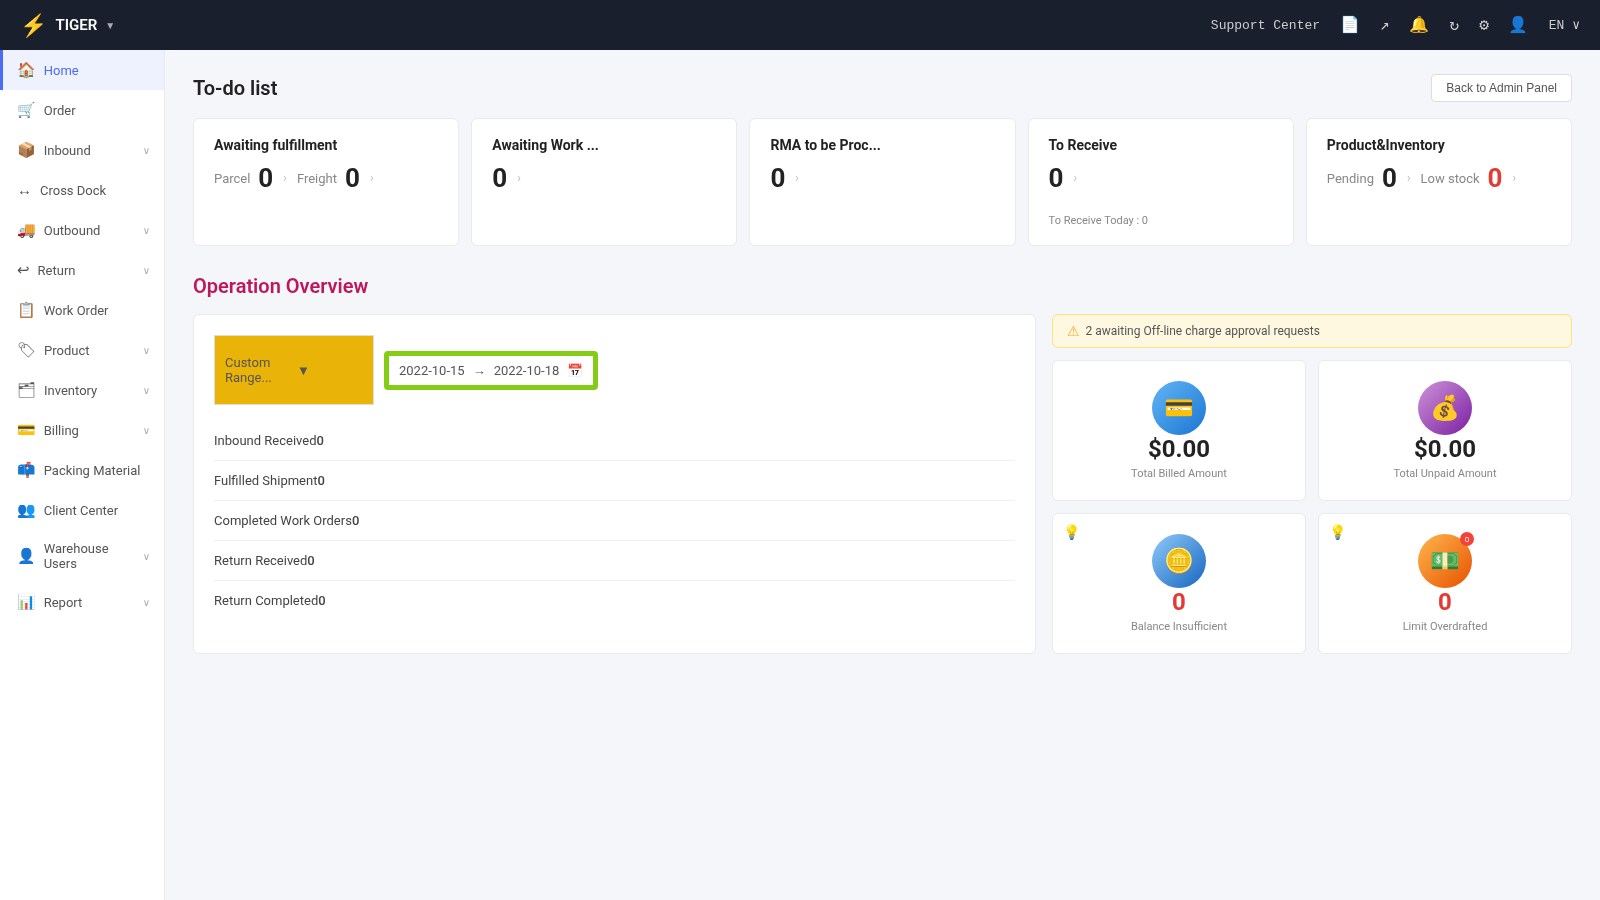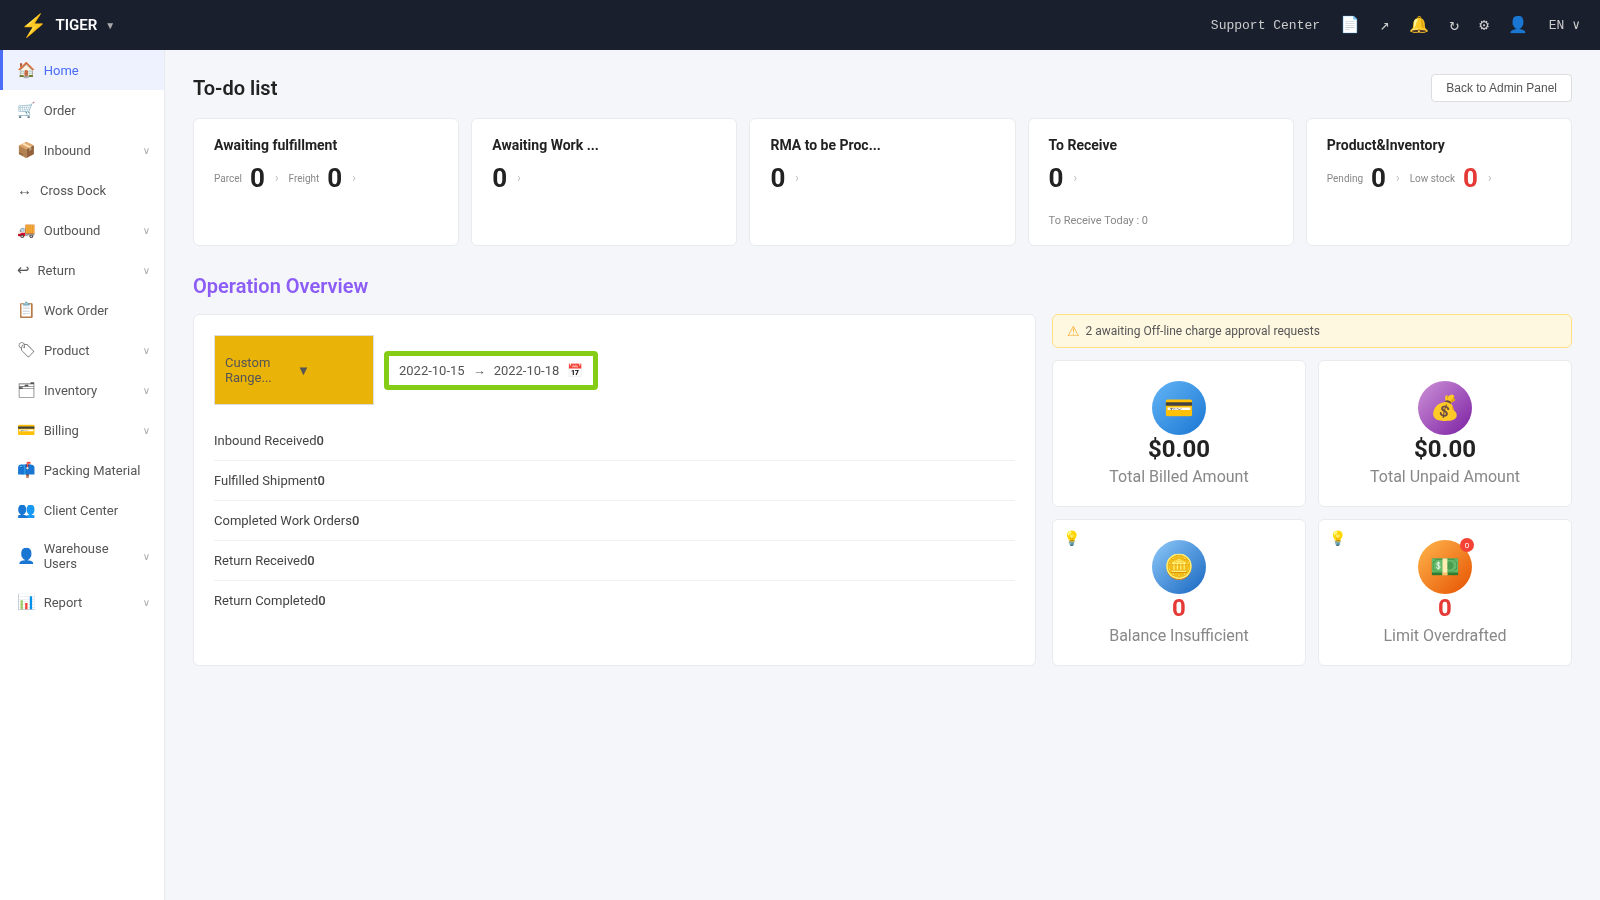--- a/index.html
+++ b/index.html
@@ -64,28 +64,28 @@
     .todo-card {
       background: #fff;
       border: 1px solid #e8eaed;
       border-radius: 6px;
       padding: 18px 20px;
       flex: 1;
       min-width: 0;
     }
     .todo-card-title { font-size: 14px; font-weight: 700; color: #222; margin-bottom: 10px; }
     .todo-card-row { display: flex; align-items: center; gap: 6px; flex-wrap: wrap; }
-    .todo-label { font-size: 10px; color: #888; margin-right: 2px; text-align: center; }
+    .todo-label { font-size: 13px; color: #888; margin-right: 2px; text-align: center; }
     .todo-num { font-size: 26px; font-weight: 700; color: #222; }
     .todo-num.red { color: #e53935; }
     .todo-arrow { color: #bbb; font-size: 12px; cursor: pointer; margin: 0 4px; }
     .todo-sub { font-size: 11px; color: #888; margin-top: 21px; }
 
     
-    .op-section-title { font-size: 20px; font-weight: 600; color: #8b5cf6; margin-bottom: 16px; }
+    .op-section-title { font-size: 20px; font-weight: 600; color: #be185d; margin-bottom: 16px; }
     .op-body { display: flex; gap: 16px; }
     .op-left { flex: 1; background: #fff; border: 1px solid #e8eaed; border-radius: 6px; padding: 20px; }
     .op-right { width: 520px; display: flex; flex-direction: column; gap: 12px; }
 
     
     .date-range-section { margin-bottom: 16px; }
     .date-range-label { font-size: 11px; color: #999; margin-bottom: 6px; }
     .date-range-inputs { display: flex; gap: 10px; align-items: center; }
     .date-range-select {
       border: 1px solid #ddd;
@@ -133,21 +133,21 @@
       border-radius: 6px;
       padding: 20px;
       display: flex;
       flex-direction: column;
       align-items: center;
       justify-content: center;
       position: relative;
     }
     .op-card-amount { font-size: 24px; font-weight: 700; color: #222; }
     .op-card-amount.red { color: #e53935; }
-    .op-card-label { font-size: 16px; color: #888; margin-top: 4px; }
+    .op-card-label { font-size: 11px; color: #888; margin-top: 4px; }
     .op-card-tip { position: absolute; top: 10px; left: 10px; color: #ccc; font-size: 14px; }
 
     
     .alert-banner {
       background: #fff8e1;
       border: 1px solid #ffe082;
       border-radius: 6px;
       padding: 8px 14px;
       font-size: 12px;
       color: #555;

